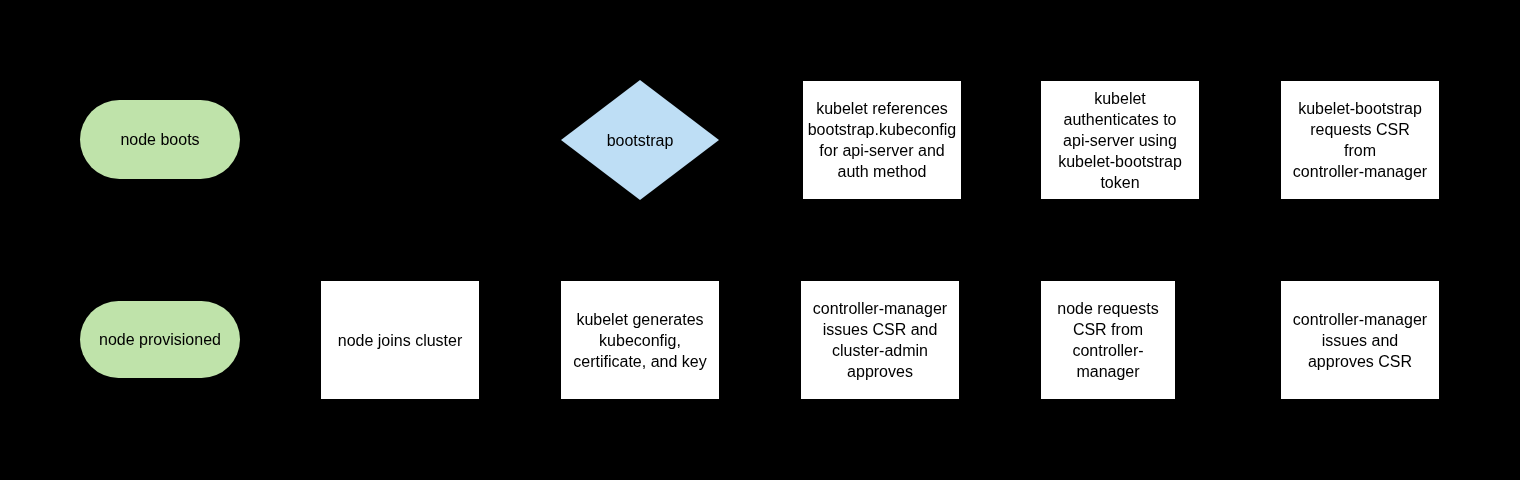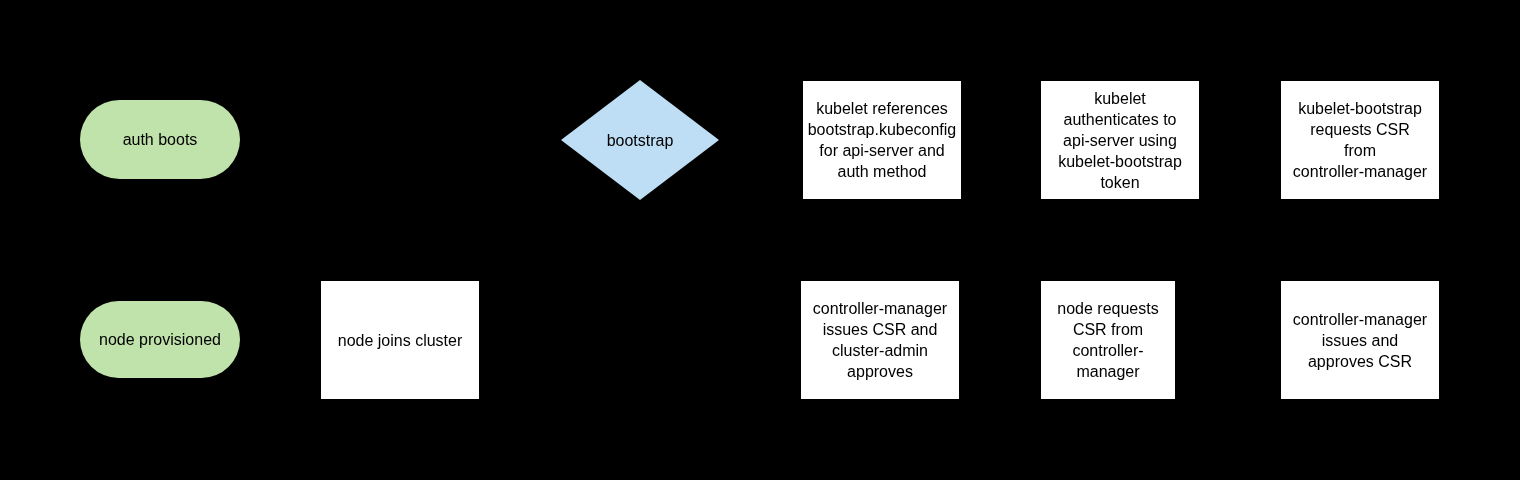--- a/index.html
+++ b/index.html
@@ -42,21 +42,21 @@
     background: var(--decision-fill, #bedef5);
     clip-path: polygon(50% 0%, 100% 50%, 50% 100%, 0% 50%);
   }
 </style>
 </head>
 <body>
 
 <div class="canvas">
 
   <div class="node terminator" style="left:80px; top:100px; width:160px; height:79px;">
-    <span class="label">auth boots</span>
+    <span class="label">node boots</span>
   </div>
 
 
   <div class="node decision" style="left:561px; top:80px; width:158px; height:120px;">
     <span class="label">bootstrap</span>
   </div>
 
   <div class="node process" style="left:777px; top:81px; width:158px; height:118px;margin-left:26px;">
     <span class="label">kubelet references
 bootstrap.kubeconfig
@@ -80,20 +80,25 @@
   </div>
 
   <div class="node process" style="left:321px; top:281px; width:158px; height:118px;">
     <span class="label">node joins cluster</span>
   </div>
 
   <div class="node terminator" style="left:80px; top:301px; width:160px; height:77px;">
     <span class="label">node provisioned</span>
   </div>
 
+  <div class="node process" style="left:561px; top:281px; width:158px; height:118px;">
+    <span class="label">kubelet generates
+kubeconfig,
+certificate, and key</span>
+  </div>
 
   <div class="node process" style="left:801px; top:281px; width:158px; height:118px;">
     <span class="label">controller-manager
 issues CSR and
 cluster-admin
 approves</span>
   </div>
 
   <div class="node process" style="left:1041px; top:281px; width:134px; height:118px;">
     <span class="label">node requests

